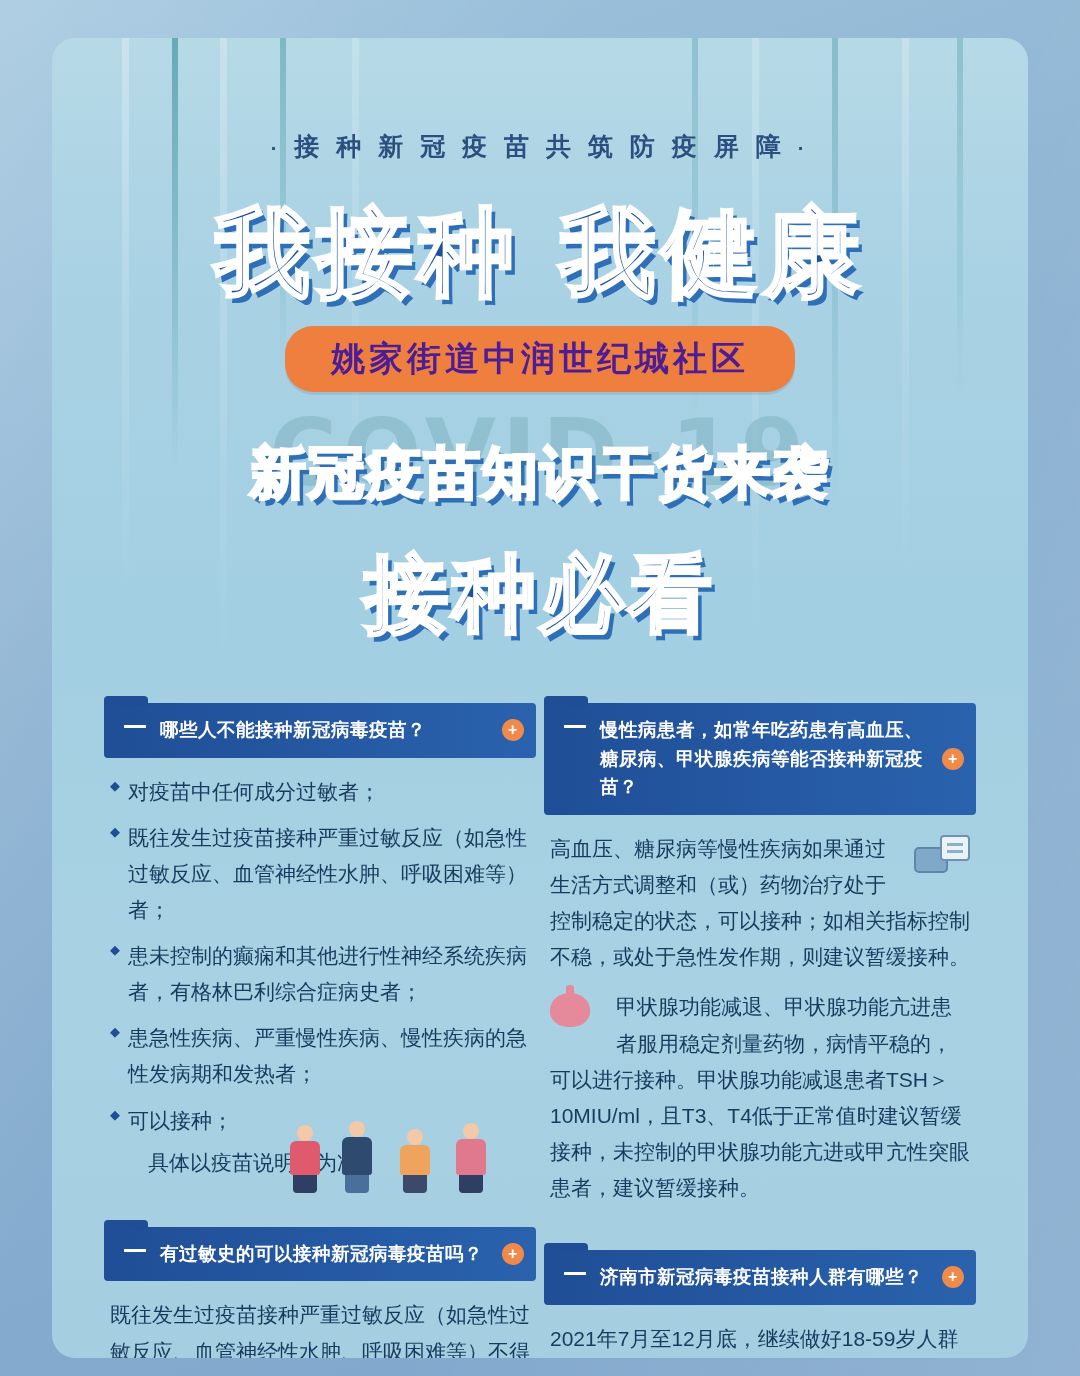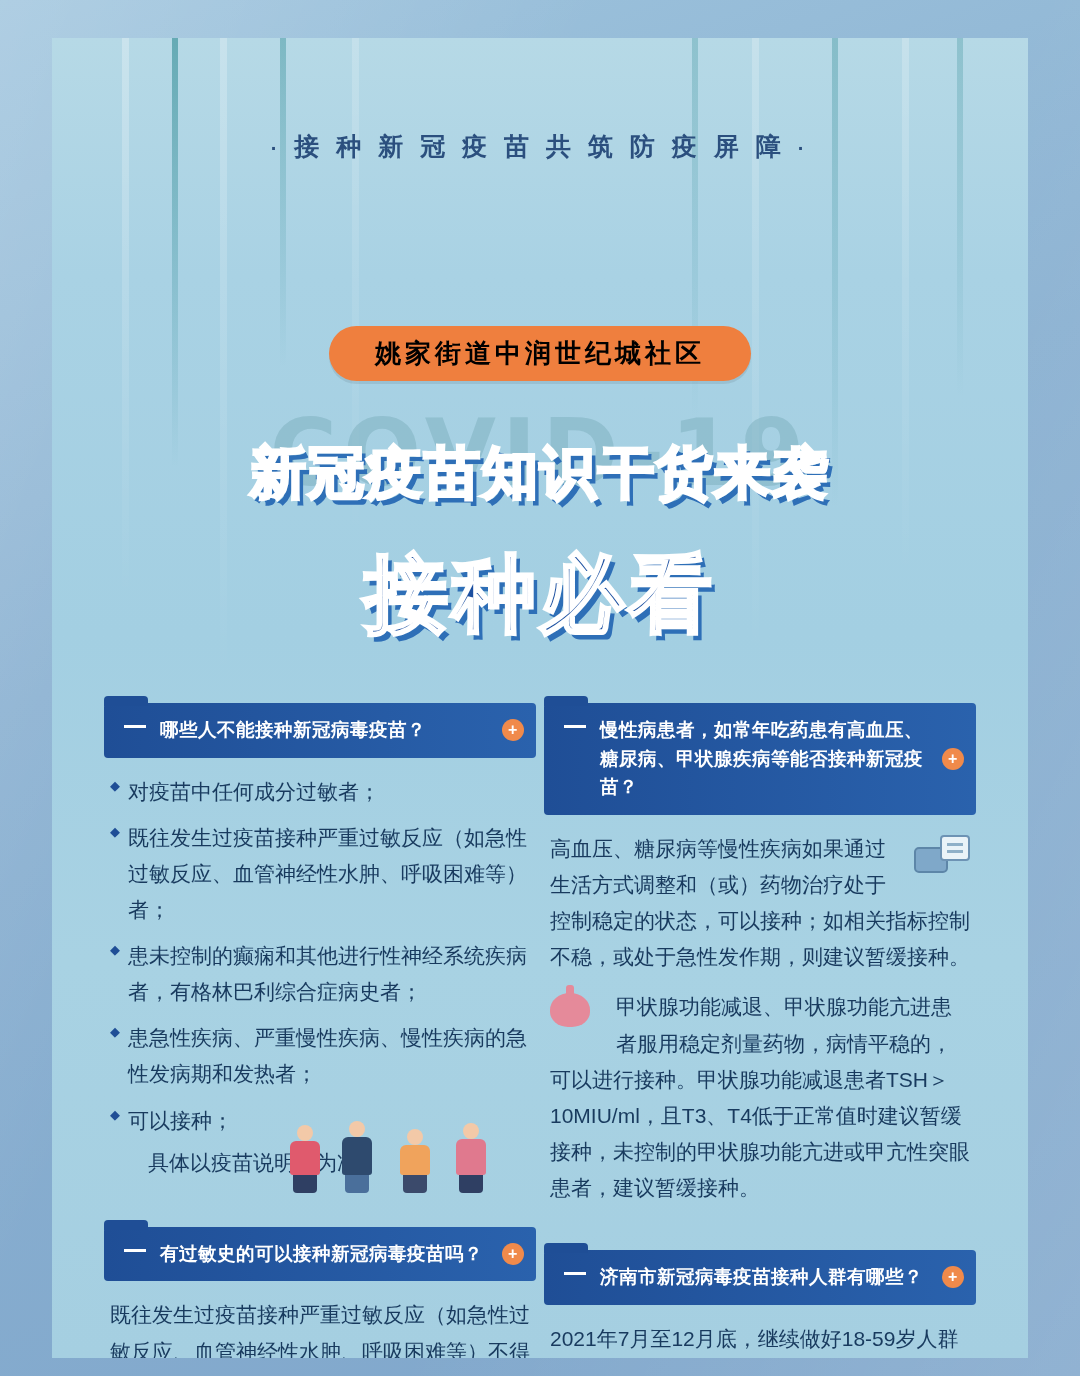--- a/index.html
+++ b/index.html
@@ -21,20 +21,21 @@
     background:
       linear-gradient(115deg, rgba(255,255,255,0.18) 0%, rgba(255,255,255,0) 35%),
       linear-gradient(295deg, rgba(255,255,255,0.14) 0%, rgba(255,255,255,0) 40%);
     pointer-events: none;
   }
   .inner {
     position: absolute;
     left: 52px; top: 38px; right: 52px; bottom: 18px;
     background: linear-gradient(180deg, #b6d9e6 0%, #a9d2e4 18%, #a3cfe2 45%, #a8d2e3 70%, #a5cfe1 100%);
     overflow: hidden;
+    border-radius: 23px;
   }
   
   .stripes { position: absolute; left: 0; top: 0; right: 0; height: 720px; }
   .stripe { position: absolute; top: 0; width: 7px; background: linear-gradient(180deg, rgba(255,255,255,0.55), rgba(255,255,255,0)); }
   .stripe.teal { background: linear-gradient(180deg, rgba(36,132,140,0.55), rgba(36,132,140,0)); width: 6px; }
 
   
   .tagline {
     position: absolute; top: 92px; left: 0; right: 0;
     text-align: center;
@@ -55,22 +56,22 @@
     -webkit-text-stroke: 3px #ffffff;
     text-shadow: 5px 6px 0 #2e6fb7, 0 0 2px #fff;
     font-family: "DejaVu Sans", "Liberation Sans", sans-serif;
   }
   .ribbon {
     position: absolute; top: 288px; left: 50%;
     transform: translateX(-50%);
     background: #ef7f3e;
     border-radius: 28px;
     padding: 10px 46px;
-    color: #000000;
-    font-size: 26px;
+    color: #4c1d95;
+    font-size: 34px;
     font-weight: 700;
     letter-spacing: 4px;
     white-space: nowrap;
     box-shadow: 0 3px 0 rgba(0,0,0,0.08);
   }
   .ghost {
     position: absolute; top: 338px; left: 0; right: 0;
     text-align: center;
     font-size: 92px;
     font-weight: 900;
@@ -192,20 +193,21 @@
       <div class="stripe" style="left:850px;height:540px;opacity:.4"></div>
       <div class="stripe teal" style="left:905px;height:360px;opacity:.5"></div>
     </div>
 
     <div class="tagline">
       <span class="dot">·</span>
       <span>接 种 新 冠 疫 苗  共 筑 防 疫 屏 障</span>
       <span class="dot">·</span>
     </div>
 
+    <div class="title-main">我接种 我健康</div>
 
     <div class="ribbon">姚家街道中润世纪城社区</div>
 
     <div class="ghost">COVID-19</div>
 
     <div class="subtitle1">新冠疫苗知识干货来袭</div>
     <div class="subtitle2">接种必看</div>
 
     <div class="columns">
 

